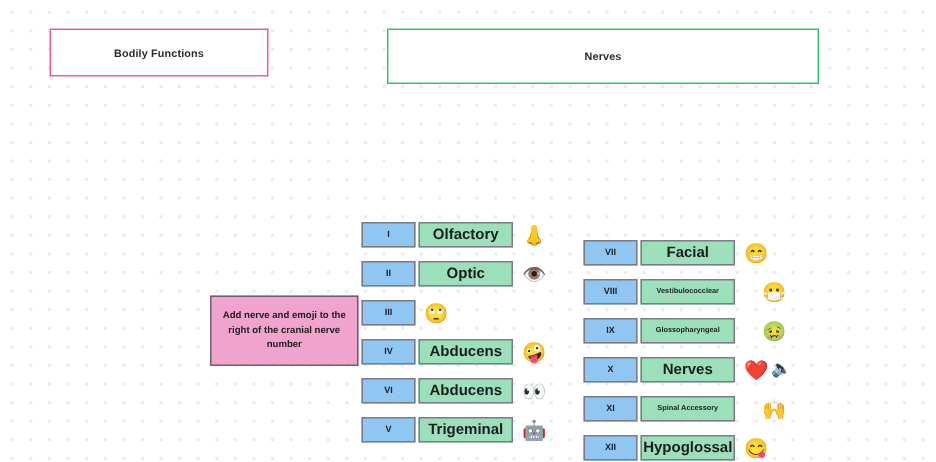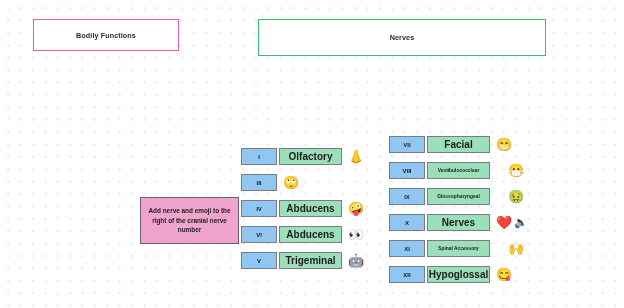--- a/index.html
+++ b/index.html
@@ -65,21 +65,21 @@
   }
 
   
   .col {
     position: absolute;
     display: flex;
     flex-direction: column;
     gap: 9px;
   }
   #col-left  { left: 241px; top: 148px; }
-  #col-right { left: 389px; top: 136px; text-align: right; }
+  #col-right { left: 389px; top: 160px; text-align: right; }
 
   .nerve-row {
     display: flex;
     align-items: center;
     height: 17px;
   }
 
   .num-box {
     width: 36px;
     height: 17px;
@@ -149,20 +149,31 @@
         </div>
         <div class="name-box sz-lg">
           <span>Olfactory</span>
         </div>
         <div class="emoji-slot">
           <span>👃</span>
         </div>
       </div>
       <div class="nerve-row">
         <div class="num-box">
+          <span>II</span>
+        </div>
+        <div class="name-box sz-lg">
+          <span>Optic</span>
+        </div>
+        <div class="emoji-slot">
+          <span>👁️</span>
+        </div>
+      </div>
+      <div class="nerve-row">
+        <div class="num-box">
           <span>III</span>
         </div>
         <div class="emoji-slot">
           <span>🙄</span>
         </div>
       </div>
       <div class="nerve-row">
         <div class="num-box">
           <span>IV</span>
         </div>

